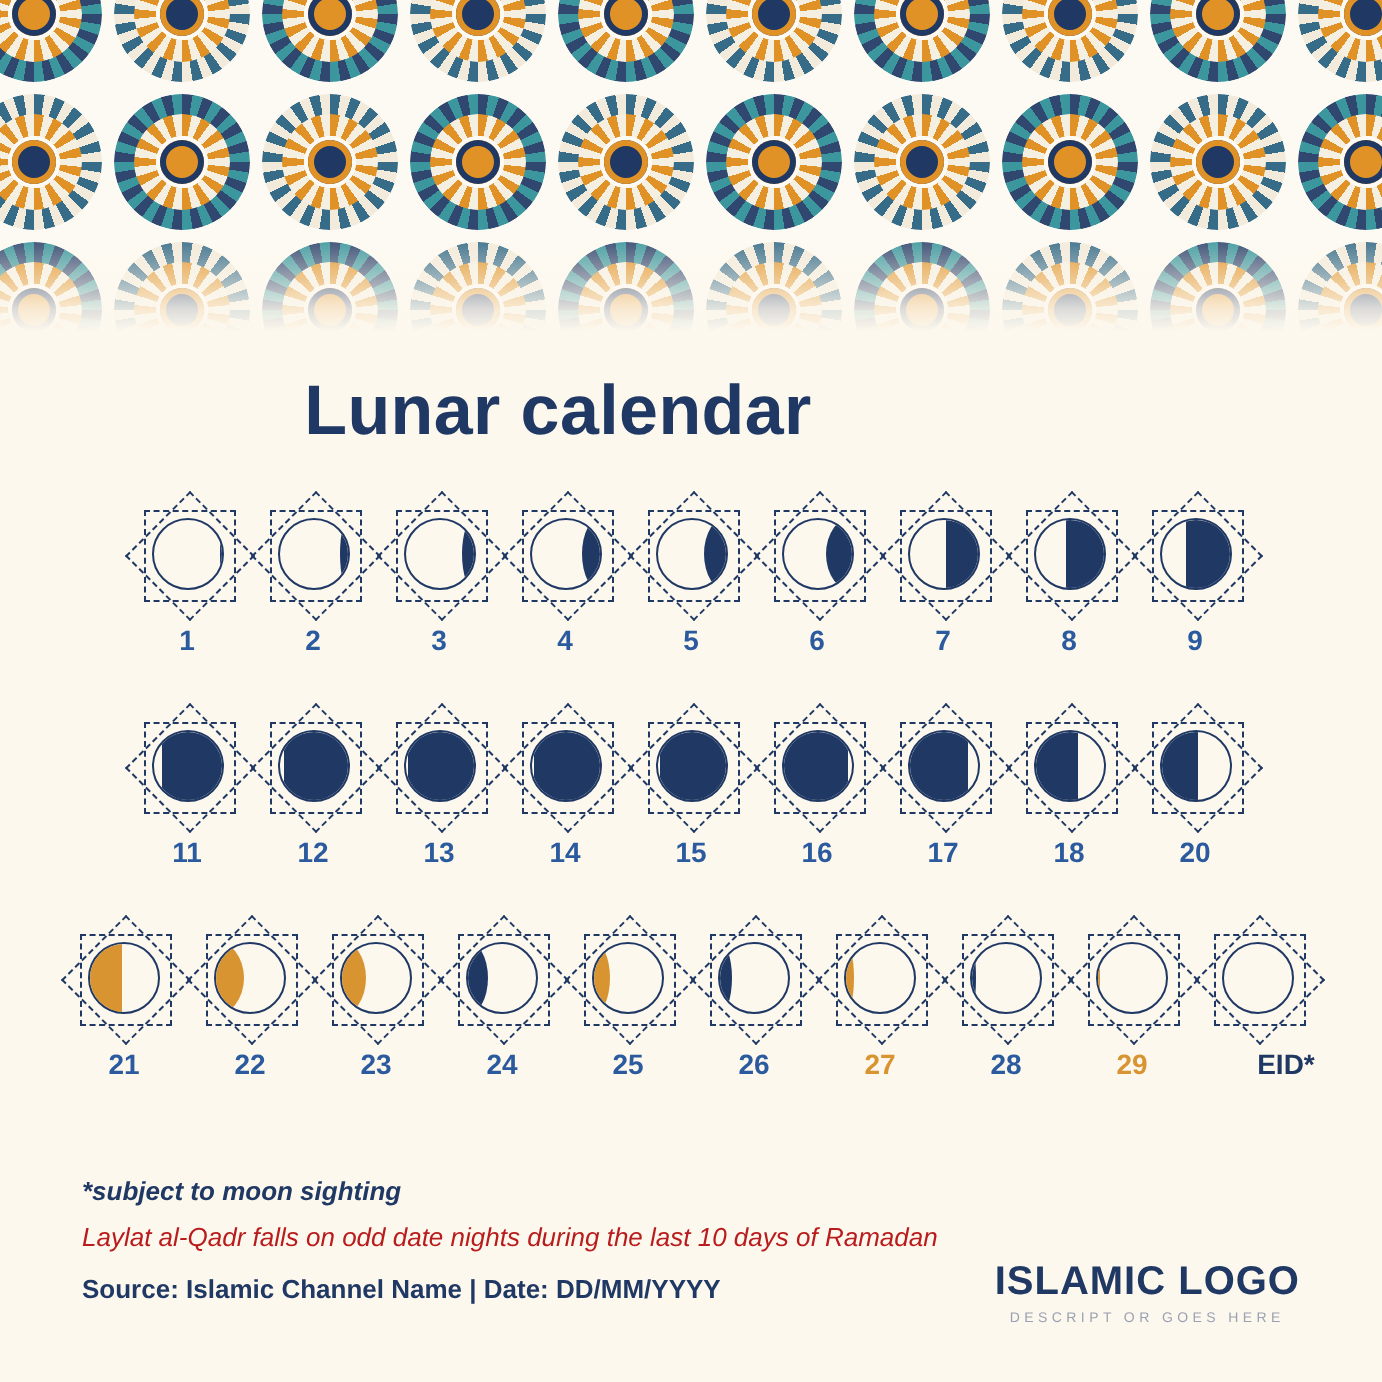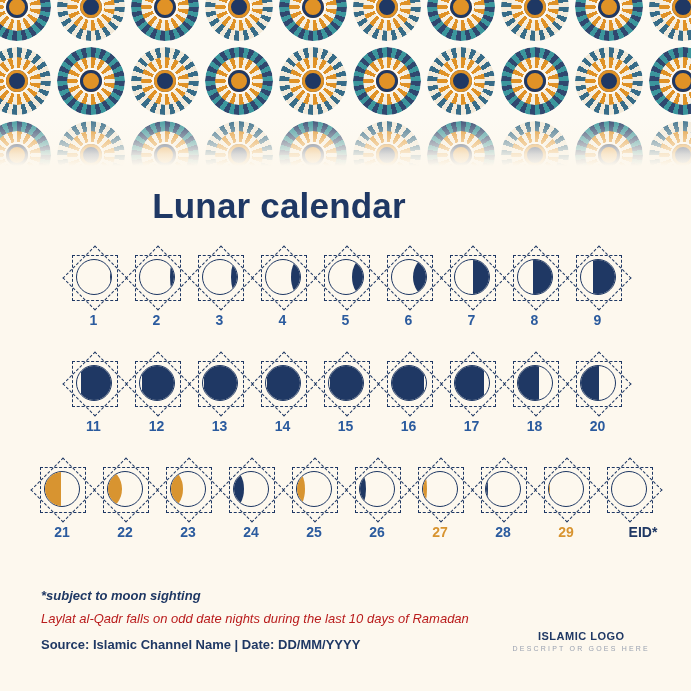--- a/index.html
+++ b/index.html
@@ -97,21 +97,21 @@
 
   
   .notes{position:absolute;left:41px;top:588px;width:610px;}
   .note-bold{font-size:13px;font-weight:bold;font-style:italic;color:#1f3864;margin-bottom:8px;}
   .note-gold{font-size:13px;font-style:italic;color:#b91c1c;}
   .source{
     position:absolute;left:41px;top:637px;font-size:13px;font-weight:bold;color:#1f3864;
   }
   
   .logo{position:absolute;right:41px;top:630px;text-align:center;}
-  .logo-main{font-size:11px;font-weight:bold;color:#1f3864;letter-spacing:.5px;}
+  .logo-main{font-size:20px;font-weight:bold;color:#1f3864;letter-spacing:.5px;}
   .logo-sub{font-size:7px;letter-spacing:2.2px;color:#9aa2b1;margin-top:3px;}
 </style>
 </head>
 <body>
 
 <div class="header-band">
   <div class="pattern-grid">
       <div class="motif">
         <i class="ring1"></i>
         <b class="ring2"></b>

